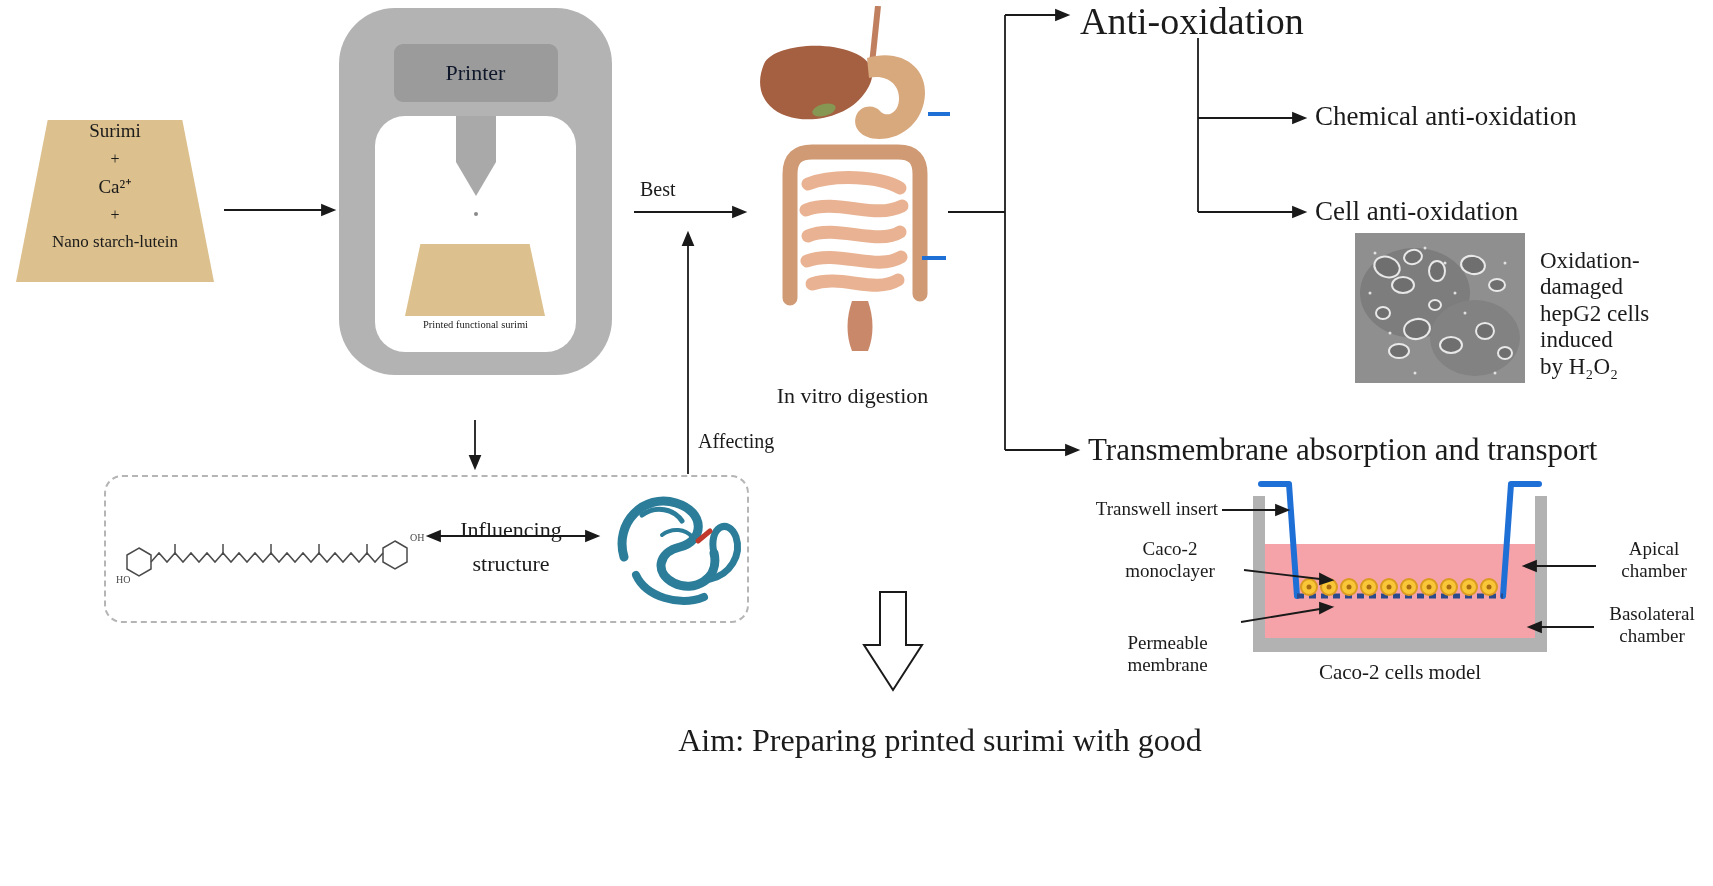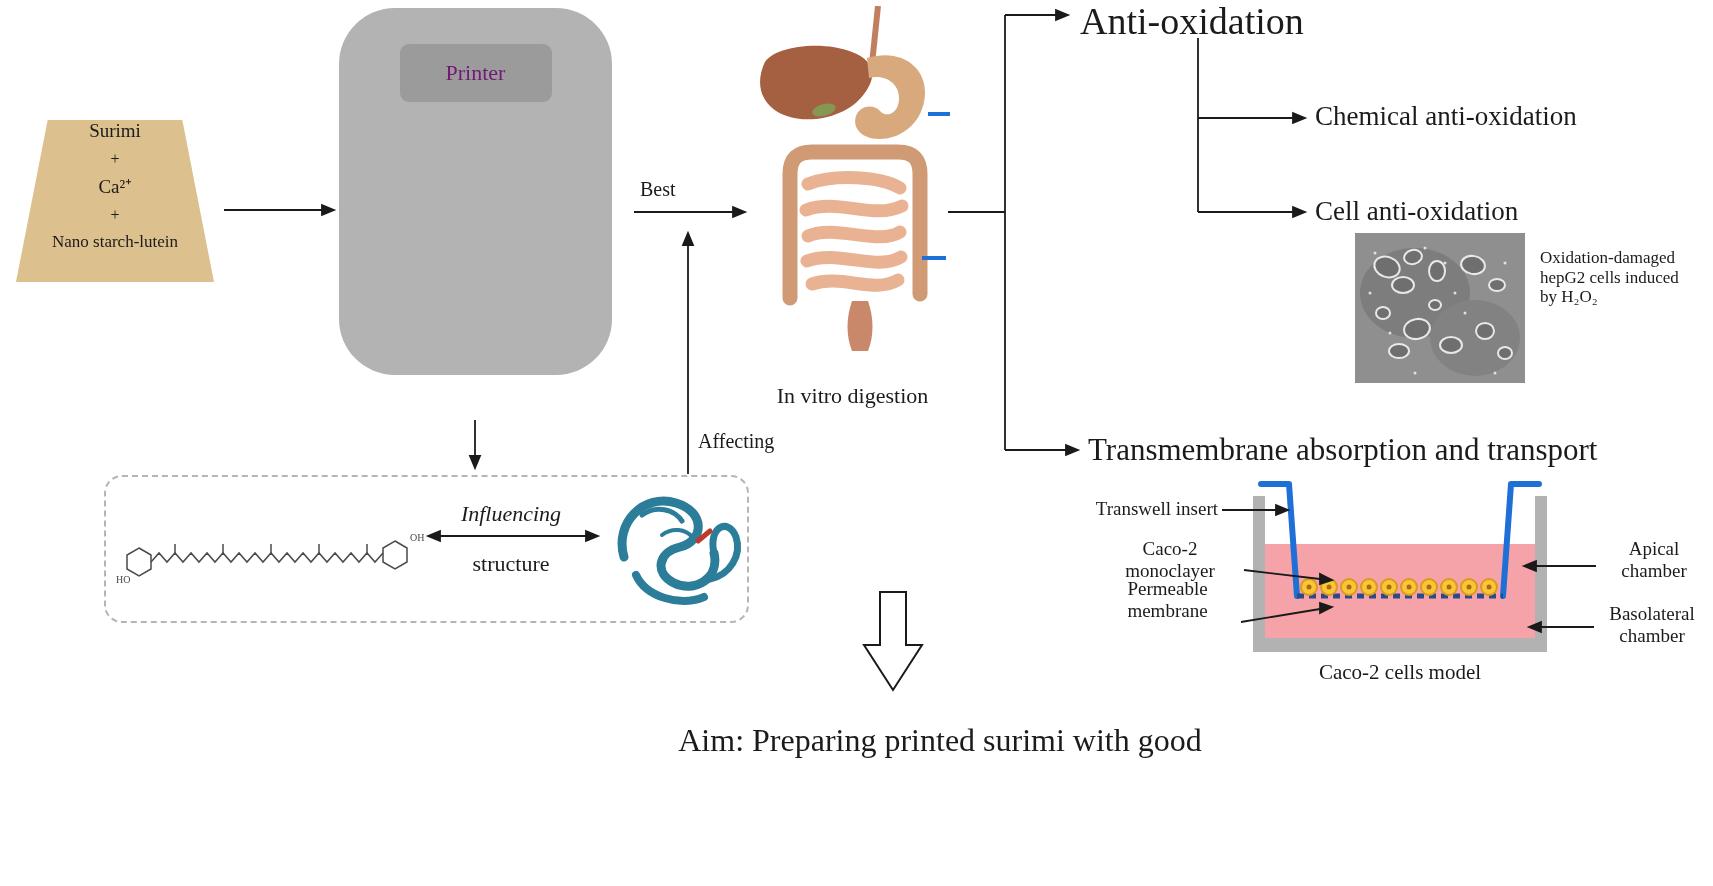--- a/index.html
+++ b/index.html
@@ -18,59 +18,59 @@
     clip-path:polygon(16% 0,84% 0,100% 100%,0 100%);
     display:flex;flex-direction:column;align-items:center;justify-content:flex-start;gap:8px;
   }
   .ing-main{font-size:19px;}
   .ing-plus{font-size:16px;}
   .ing-small{font-size:17px;}
 
   
   .printer{left:339px;top:8px;width:273px;height:367px;background:#b3b3b3;border-radius:56px;}
   .printer-label{
-    position:absolute;left:50%;transform:translateX(-50%);top:36px;width:152px;height:58px;
-    background:#9b9b9b;border-radius:9px;color:#701a75;font-size:22px;line-height:58px;text-align:center;
+    position:absolute;left:50%;transform:translateX(-50%);top:36px;width:164px;height:58px;
+    background:#9b9b9b;border-radius:9px;color:#0f172a;font-size:22px;line-height:58px;text-align:center;
   }
   .printer-window{position:absolute;left:36px;top:108px;width:201px;height:236px;background:#ffffff;border-radius:30px;}
   .nozzle{position:absolute;left:76px;top:0px;}
   .nozzle-dot{position:absolute;left:99px;top:96px;width:4px;height:4px;border-radius:50%;background:#8a8a8a;}
   .printed-trap{
     position:absolute;left:30px;top:128px;width:140px;height:72px;background:#dcc08d;
     clip-path:polygon(11% 0,89% 0,100% 100%,0 100%);
   }
   .printed-caption{position:absolute;left:0;top:203px;width:100%;text-align:center;font-size:10.5px;}
   .printing-effects{left:355px;top:383px;width:240px;font-size:24px;}
 
   
   .structure-box{
     left:104px;top:475px;width:645px;height:148px;
     border:2px dashed #b5b5b5;border-radius:18px;box-sizing:border-box;
   }
-  .influencing{position:absolute;left:320px;top:24px;width:170px;text-align:center;font-size:22px;font-style:italic;}
+  .influencing{position:absolute;left:320px;top:40px;width:170px;text-align:center;font-size:22px;}
   .structure-word{position:absolute;left:320px;top:74px;width:170px;text-align:center;font-size:22px;}
   .lutein-svg{position:absolute;left:8px;top:28px;}
   .protein-svg{position:absolute;left:496px;top:2px;}
 
   .affecting{left:698px;top:430px;width:120px;font-size:20px;}
   .best{left:640px;top:178px;width:80px;font-size:20px;}
 
   .digestion-caption{left:740px;top:383px;width:225px;font-size:22px;}
 
   .anti-ox{left:1080px;top:0px;width:320px;font-size:38px;}
   .chem-ox{left:1315px;top:101px;width:350px;font-size:27px;}
   .cell-ox{left:1315px;top:196px;width:320px;font-size:27px;}
   .transmem{left:1088px;top:432px;width:625px;font-size:31px;}
 
-  .hepg2-caption{left:1540px;top:248px;width:170px;font-size:17px;line-height:1.55;}
+  .hepg2-caption{left:1540px;top:248px;width:170px;font-size:23px;line-height:1.55;}
 
   .tw-label{font-size:19px;line-height:1.2;}
   .tw-insert{left:1040px;top:498px;width:178px;text-align:right;}
   .tw-caco{left:1100px;top:538px;width:140px;text-align:center;}
-  .tw-perm{left:1095px;top:578px;width:145px;text-align:center;}
+  .tw-perm{left:1095px;top:632px;width:145px;text-align:center;}
   .tw-apical{left:1600px;top:538px;width:108px;text-align:center;}
   .tw-baso{left:1592px;top:603px;width:120px;text-align:center;}
   .tw-caption{left:1300px;top:660px;width:200px;text-align:center;font-size:21px;}
 
   .aim{left:590px;top:722px;width:700px;text-align:center;font-size:32px;line-height:1.2;}
 
   .overlay{left:0;top:0;pointer-events:none;}
 </style>
 </head>
 <body>
@@ -80,20 +80,28 @@
   <div class="abs ingredient">
     <div class="txt ing-main">Surimi</div>
     <div class="txt ing-plus">+</div>
     <div class="txt ing-main">Ca²⁺</div>
     <div class="txt ing-plus">+</div>
     <div class="txt ing-small">Nano starch-lutein</div>
   </div>
 
   <div class="abs printer">
     <div class="printer-label">Printer</div>
+    <div class="printer-window">
+      <svg class="nozzle" width="50" height="82">
+        <polygon points="5,0 45,0 45,46 25,80 5,46" fill="#a9a9a9"></polygon>
+      </svg>
+      <div class="nozzle-dot"></div>
+      <div class="printed-trap"></div>
+      <div class="printed-caption txt">Printed functional surimi</div>
+    </div>
   </div>
 
   <div class="abs structure-box">
     <svg class="lutein-svg" width="320" height="92">
       <g stroke="#4a4a4a" stroke-width="1.5" fill="none">
         <polygon points="25,43 37,50 37,64 25,71 13,64 13,50"></polygon>
         <polyline points="37,57 45,48 53,57 61,48 69,57 77,48 85,57 93,48 101,57 109,48 117,57 125,48 133,57 141,48 149,57 157,48 165,57 173,48 181,57 189,48 197,57 205,48 213,57 221,48 229,57 237,48 245,57 253,48 261,57 269,48"></polyline>
         <line x1="61" y1="48" x2="61" y2="39"></line>
         <line x1="109" y1="48" x2="109" y2="39"></line>
         <line x1="157" y1="48" x2="157" y2="39"></line>

